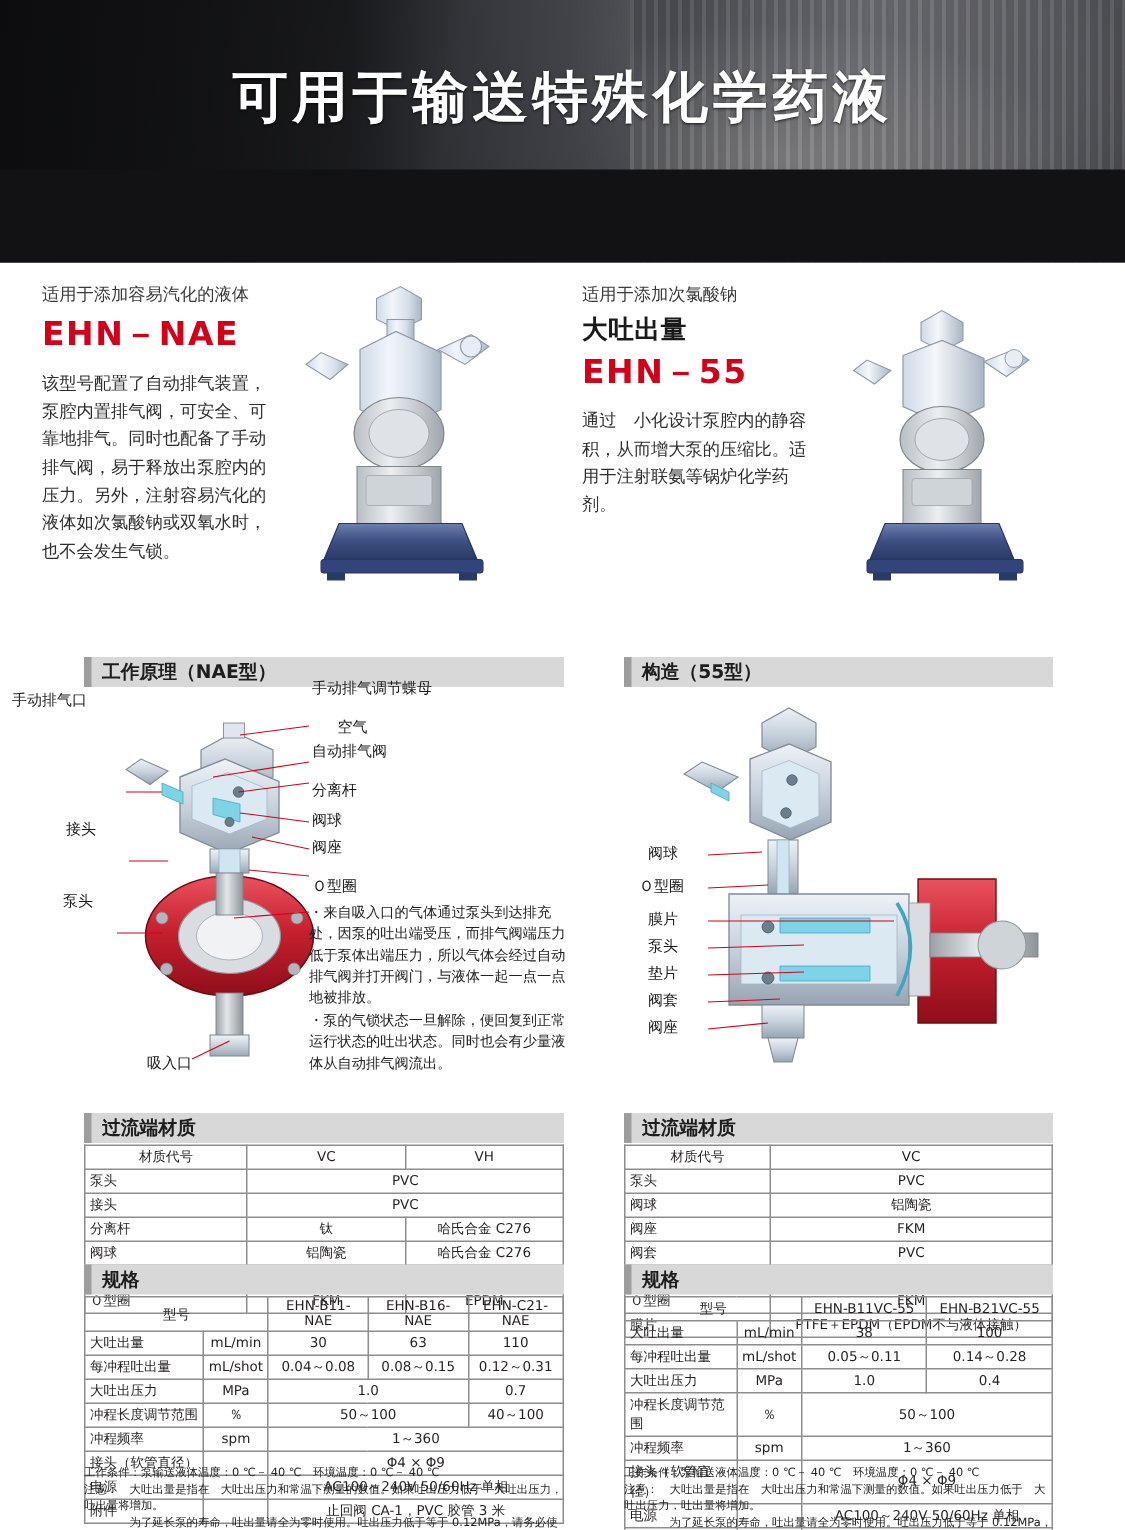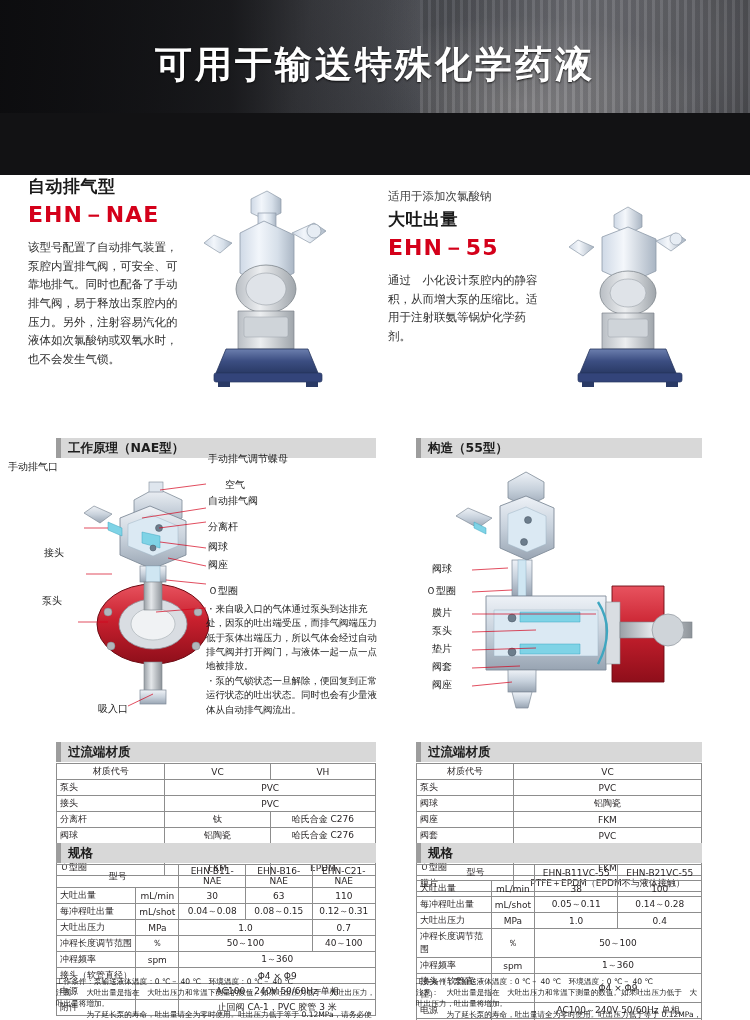--- a/index.html
+++ b/index.html
@@ -83,21 +83,21 @@
 
 <div class="banner">
   <div class="banner-photo"></div>
   <div class="banner-dark-bottom"></div>
   <div class="banner-title">可用于输送特殊化学药液</div>
 </div>
 
 <div class="intro">
 
   <div class="col left">
-    <div class="model-type">自动排气型</div>
+    <div class="sub">适用于添加容易汽化的液体</div>
     <div class="model-code">EHN－NAE</div>
     <div class="desc">该型号配置了自动排气装置，泵腔内置排气阀，可安全、可靠地排气。同时也配备了手动排气阀，易于释放出泵腔内的压力。另外，注射容易汽化的液体如次氯酸钠或双氧水时，也不会发生气锁。</div>
   </div>
 
   <div class="col right">
     <div class="sub">适用于添加次氯酸钠</div>
     <div class="model-type">大吐出量</div>
     <div class="model-code">EHN－55</div>
     <div class="desc">通过　小化设计泵腔内的静容积，从而增大泵的压缩比。适用于注射联氨等锅炉化学药剂。</div>
   </div>

